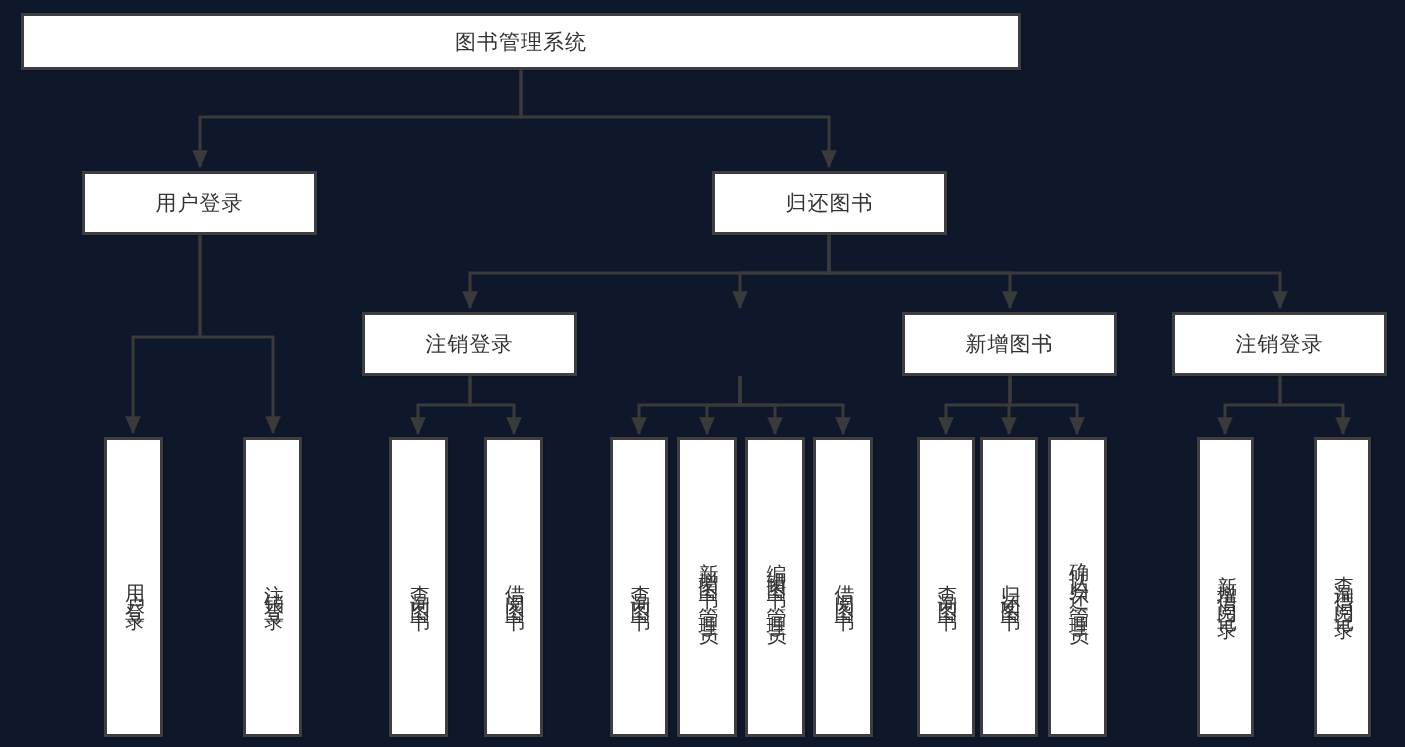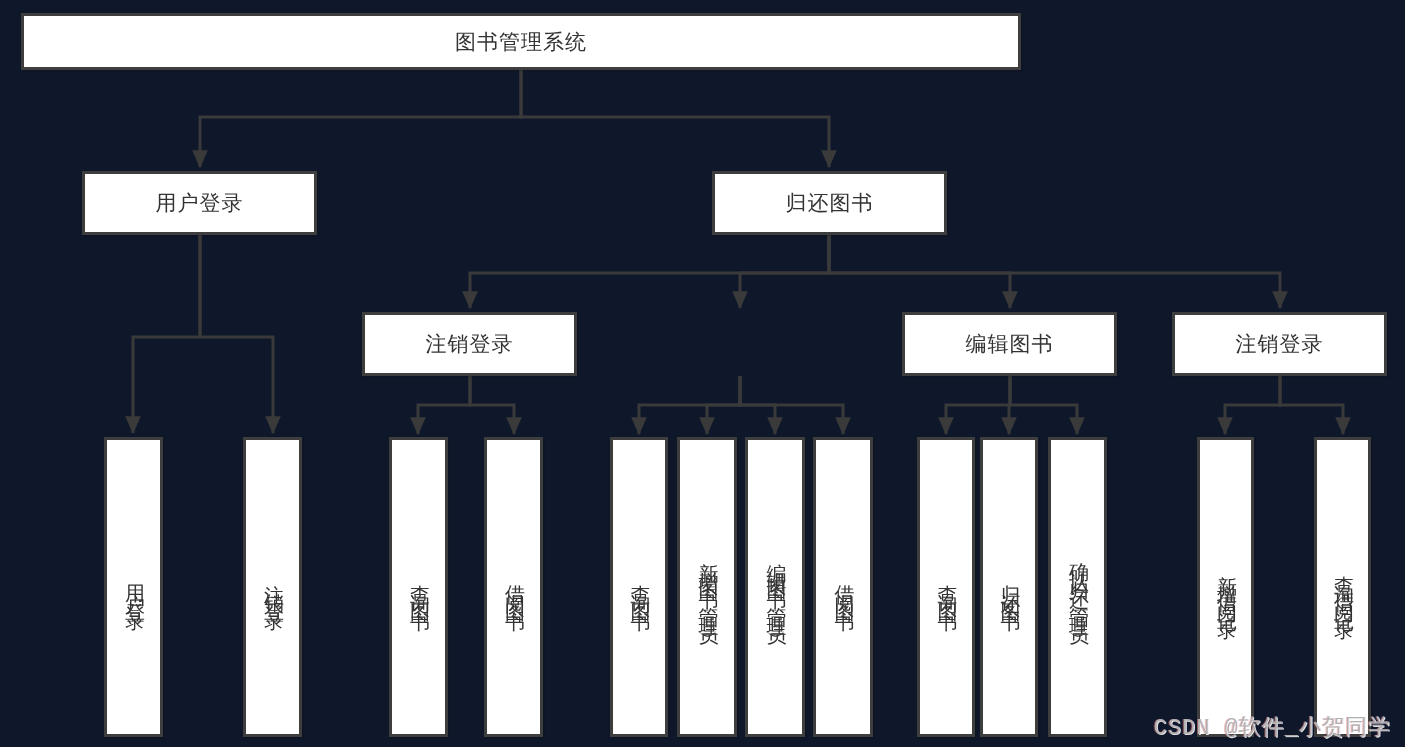--- a/index.html
+++ b/index.html
@@ -78,21 +78,21 @@
     <span class="hlabel">用户登录</span>
   </div>
   <div class="box" style="left:712px;top:171px;width:235px;height:64px">
     <span class="hlabel">归还图书</span>
   </div>
 
   <div class="box" style="left:362px;top:312px;width:215px;height:64px">
     <span class="hlabel">注销登录</span>
   </div>
   <div class="box" style="left:902px;top:312px;width:215px;height:64px">
-    <span class="hlabel">编辑图书</span>
+    <span class="hlabel">新增图书</span>
   </div>
   <div class="box" style="left:1172px;top:312px;width:215px;height:64px">
     <span class="hlabel">注销登录</span>
   </div>
 
   <div class="box" style="left:104px;top:437px;width:59px;height:300px">
     <span class="vtext">用户登录</span>
   </div>
   <div class="box" style="left:243px;top:437px;width:59px;height:300px">
     <span class="vtext">注销登录</span>
@@ -128,14 +128,13 @@
     <span class="vtext">确认归还（管理员）</span>
   </div>
 
   <div class="box" style="left:1197px;top:437px;width:57px;height:300px">
     <span class="vtext">新增借阅记录</span>
   </div>
   <div class="box" style="left:1314px;top:437px;width:57px;height:300px">
     <span class="vtext">查询借阅记录</span>
   </div>
 
-  <div class="watermark">CSDN @软件_小贺同学</div>
 </div>
 
 </body></html>

